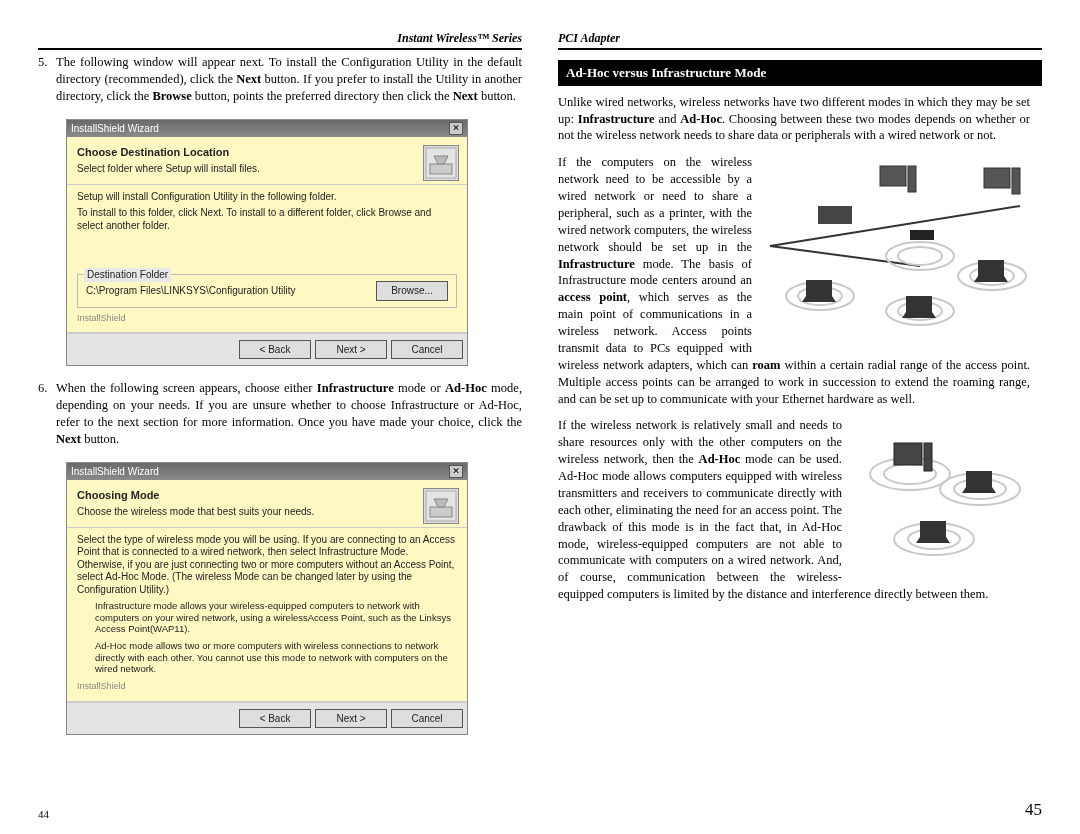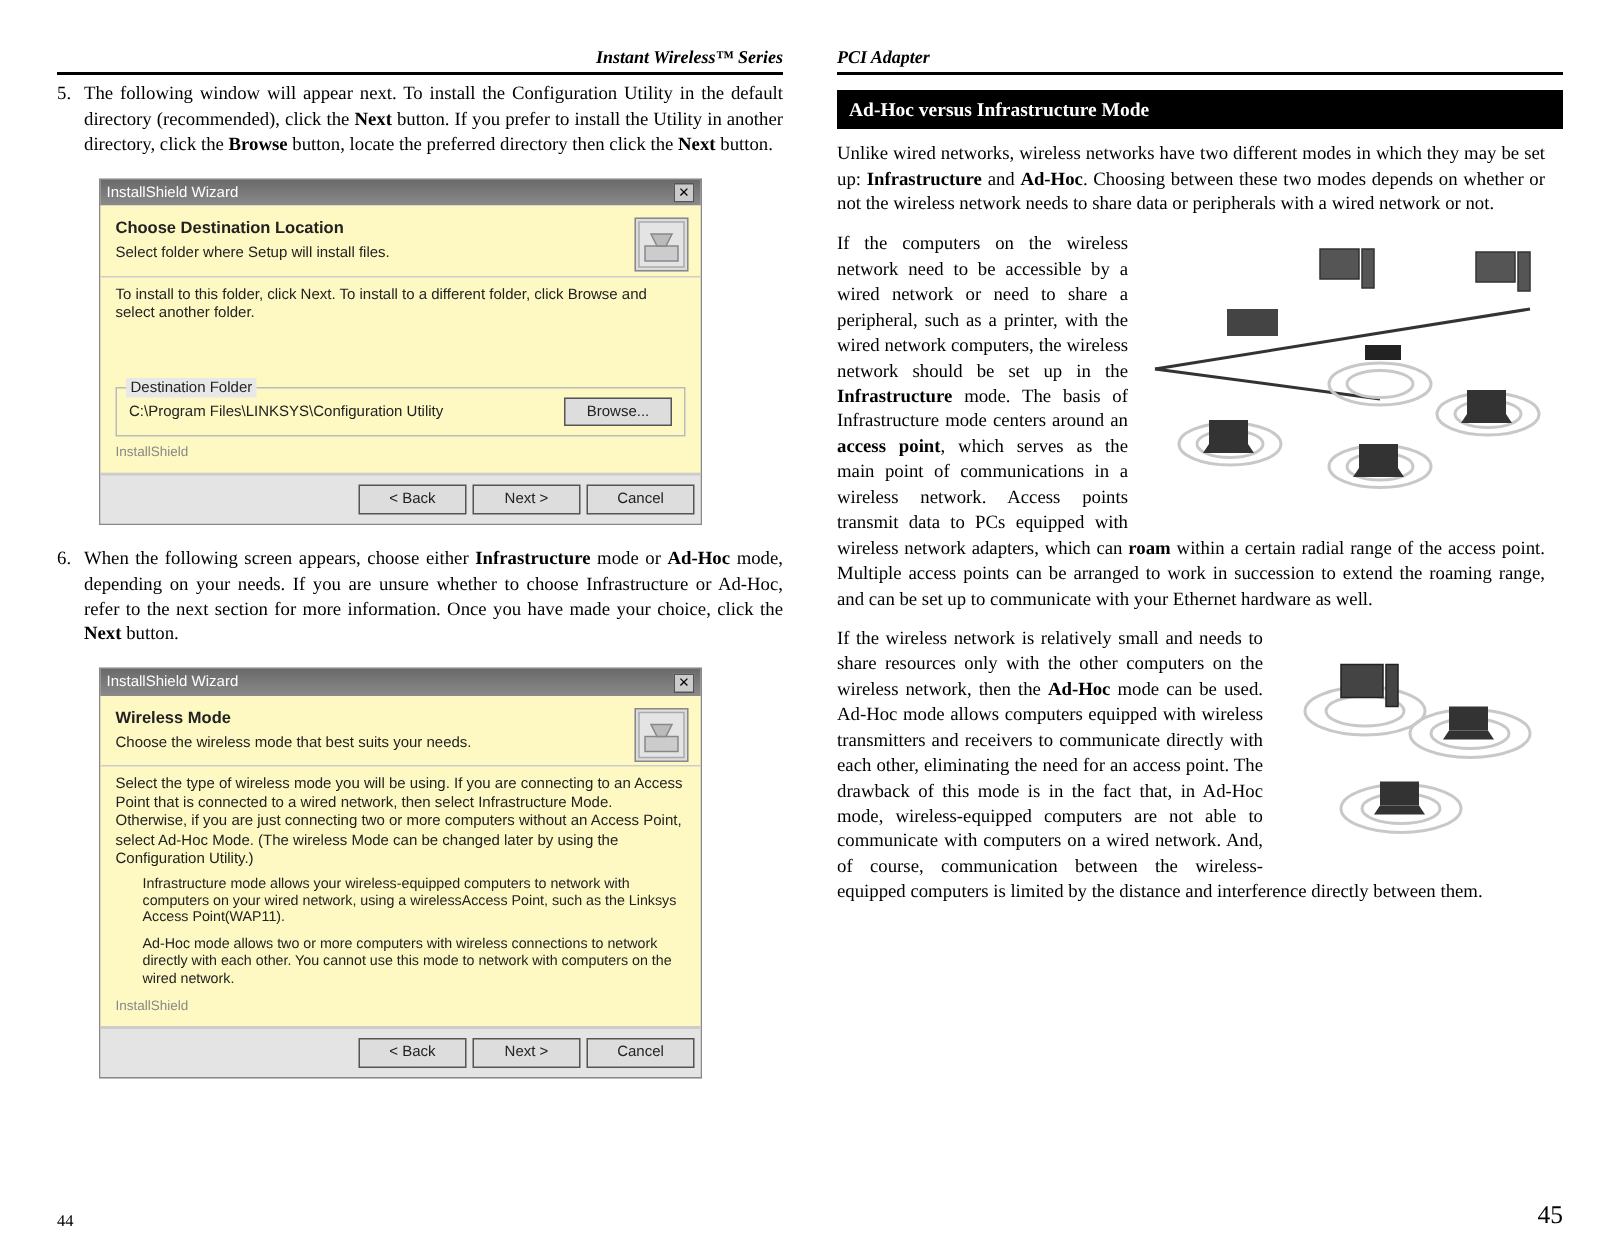--- a/index.html
+++ b/index.html
@@ -6,21 +6,21 @@
 .page{width:1080px;height:834px;display:flex;position:relative;padding:30px 20px 20px 20px;box-sizing:border-box}
 .col{flex:1;padding:0 18px;box-sizing:border-box;display:flex;flex-direction:column}
 .col-left{border:none}
 .hdr{font-style:italic;font-weight:bold;font-size:12px;margin-bottom:4px;border-bottom:2px solid #000;padding-bottom:2px}
 .hdr-l{text-align:right}
 .blackbar{background:#000;color:#fff;font-weight:bold;font-size:13px;padding:4px 8px;margin:6px 0 8px 0}
 .step{display:flex;margin-bottom:8px}
 .stepnum{width:18px;flex:none}
 .steptxt{flex:1;text-align:justify}
 .dlg{border:1.5px solid #888;margin:6px 0 14px 28px;width:400px;font-family:Helvetica,Arial,sans-serif;font-size:10px;color:#222;background:#e8e8e8}
-.dlg-title{background:linear-gradient(#6a6a6a,#8a8a8a);color:#fff;font-size:10px;padding:2px 4px;display:flex;justify-content:space-between;align-items:flex-end;font-family:Helvetica,Arial,sans-serif}
+.dlg-title{background:linear-gradient(#6a6a6a,#8a8a8a);color:#fff;font-size:10px;padding:2px 4px;display:flex;justify-content:space-between;align-items:flex-start;font-family:Helvetica,Arial,sans-serif}
 .dlg-x{background:#ccc;color:#000;width:12px;height:11px;font-size:9px;text-align:center;border:1px solid #555;line-height:10px}
 .dlg-body{background:#fef9c3;padding:8px 10px;position:relative}
 .dlg-head{font-weight:bold;font-size:11px;margin-bottom:2px}
 .dlg-sub{margin:0 0 8px 0;font-size:10px}
 .dlg-icon{position:absolute;right:8px;top:8px;width:34px;height:34px;border:1px solid #888;background:#ddd}
 .dlg-icon svg{width:34px;height:34px}
 .dlg-text{font-size:10px;margin:4px 0;line-height:1.25}
 .dlg-group{border:1px solid #bbb;margin:10px 0 4px 0;padding:6px 8px;position:relative}
 .dlg-group-label{position:absolute;top:-7px;left:6px;background:#e8e8e8;padding:0 3px;font-size:10px}
 .dlg-path{display:flex;justify-content:space-between;align-items:center}
@@ -44,40 +44,41 @@
 <body>
 
 <div class="page">
 
   <div class="col col-left">
     <div class="hdr hdr-l">Instant Wireless™ Series</div>
 
     <div class="step">
       <div class="stepnum">5.</div>
       <div class="steptxt">
-        <span>The following window will appear next.  To install the Configuration Utility in the default directory (recommended), click the </span><b>Next</b><span> button.    If you prefer to install the Utility in another directory, click the </span><b>Browse</b><span> button, locate the preferred directory then click the </span><b>Next</b><span> button.</span>
+        <span>The following window will appear next.  To install the Configuration Utility in the default directory (recommended), click the </span><b>Next</b><span> button.    If you prefer to install the Utility in another directory, click the </span><b>Browse</b><span> button, points the preferred directory then click the </span><b>Next</b><span> button.</span>
       </div>
     </div>
 
     <div class="dlg">
       <div class="dlg-title">
         <span>InstallShield Wizard</span>
         <span class="dlg-x">✕</span>
       </div>
       <div class="dlg-body">
         <div class="dlg-icon">
           <svg viewBox="0 0 34 34">
               <rect x="2" y="2" width="30" height="30" fill="#e4e4e4" stroke="#aaa"></rect>
               <rect x="6" y="18" width="22" height="10" fill="#ccc" stroke="#888"></rect>
               <path d="M10 10h14l-4 8h-6z" fill="#bbb" stroke="#888"></path>
             </svg>
         </div>
         <div class="dlg-head">Choose Destination Location</div>
         <div class="dlg-sub">Select folder where Setup will install files.</div>
         <div style="border-top:1px solid #ccc;margin:4px -10px 6px -10px"></div>
+        <div class="dlg-text">Setup will install Configuration Utility in the following folder.</div>
         <div class="dlg-text">To install to this folder, click Next. To install to a different folder, click Browse and select another folder.</div>
         <div style="height:28px"></div>
         <div class="dlg-group">
           <span class="dlg-group-label">Destination Folder</span>
           <div class="dlg-path">
             <span>C:\Program Files\LINKSYS\Configuration Utility</span>
             <span class="dlg-btn">Browse...</span>
           </div>
         </div>
         <div class="is-dim" style="margin-top:4px;font-size:9px">InstallShield</div>
@@ -102,21 +103,21 @@
         <span class="dlg-x">✕</span>
       </div>
       <div class="dlg-body">
         <div class="dlg-icon">
           <svg viewBox="0 0 34 34">
               <rect x="2" y="2" width="30" height="30" fill="#e4e4e4" stroke="#aaa"></rect>
               <rect x="6" y="18" width="22" height="10" fill="#ccc" stroke="#888"></rect>
               <path d="M10 10h14l-4 8h-6z" fill="#bbb" stroke="#888"></path>
             </svg>
         </div>
-        <div class="dlg-head">Wireless Mode</div>
+        <div class="dlg-head">Choosing Mode</div>
         <div class="dlg-sub">Choose the wireless mode that best suits your needs.</div>
         <div style="border-top:1px solid #ccc;margin:4px -10px 6px -10px"></div>
         <div class="dlg-text">Select the type of wireless mode you will be using. If you are connecting to an Access Point that is connected to a wired network, then select Infrastructure Mode. Otherwise, if you are just connecting two or more computers without an Access Point, select Ad-Hoc Mode. (The wireless Mode can be changed later by using the Configuration Utility.)</div>
         <div class="radio-desc">Infrastructure mode allows your wireless-equipped computers to network with computers on your wired network, using a wirelessAccess Point, such as the Linksys Access Point(WAP11).</div>
         <div class="radio-desc">Ad-Hoc mode allows two or more computers with wireless connections to network directly with each other. You cannot use this mode to network with computers on the wired network.</div>
         <div class="is-dim" style="margin-top:4px;font-size:9px">InstallShield</div>
       </div>
       <div class="dlg-footer">
         <span class="dlg-btn">&lt; Back</span>
         <span class="dlg-btn">Next &gt;</span>

